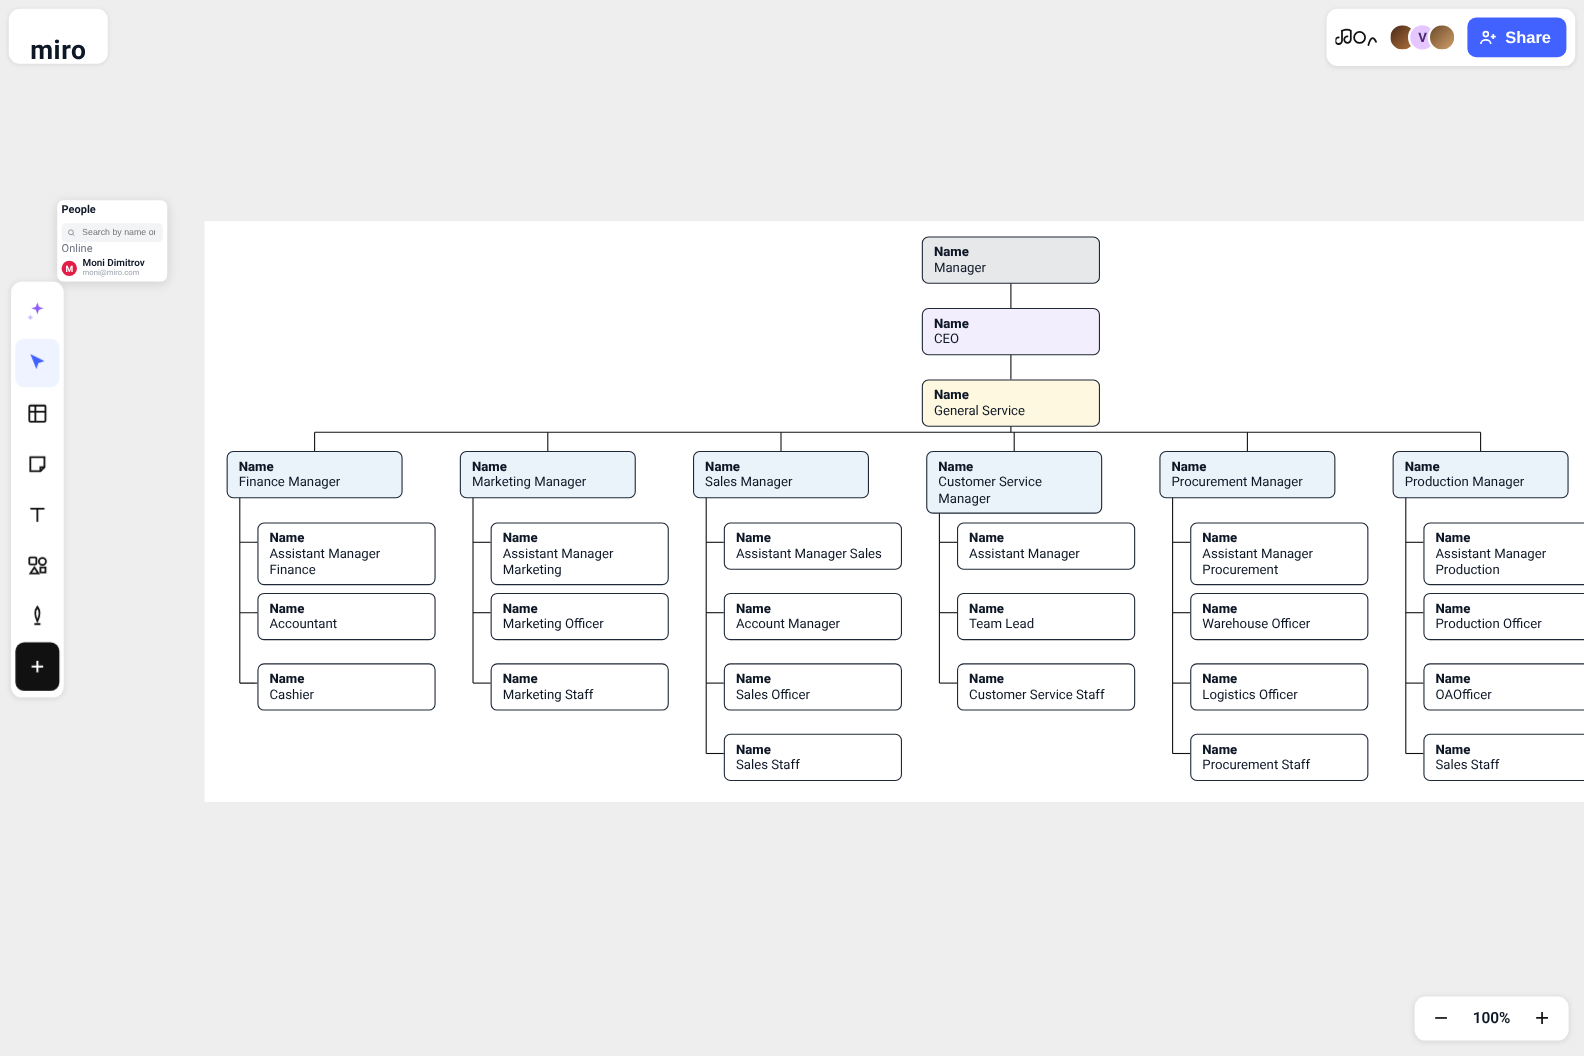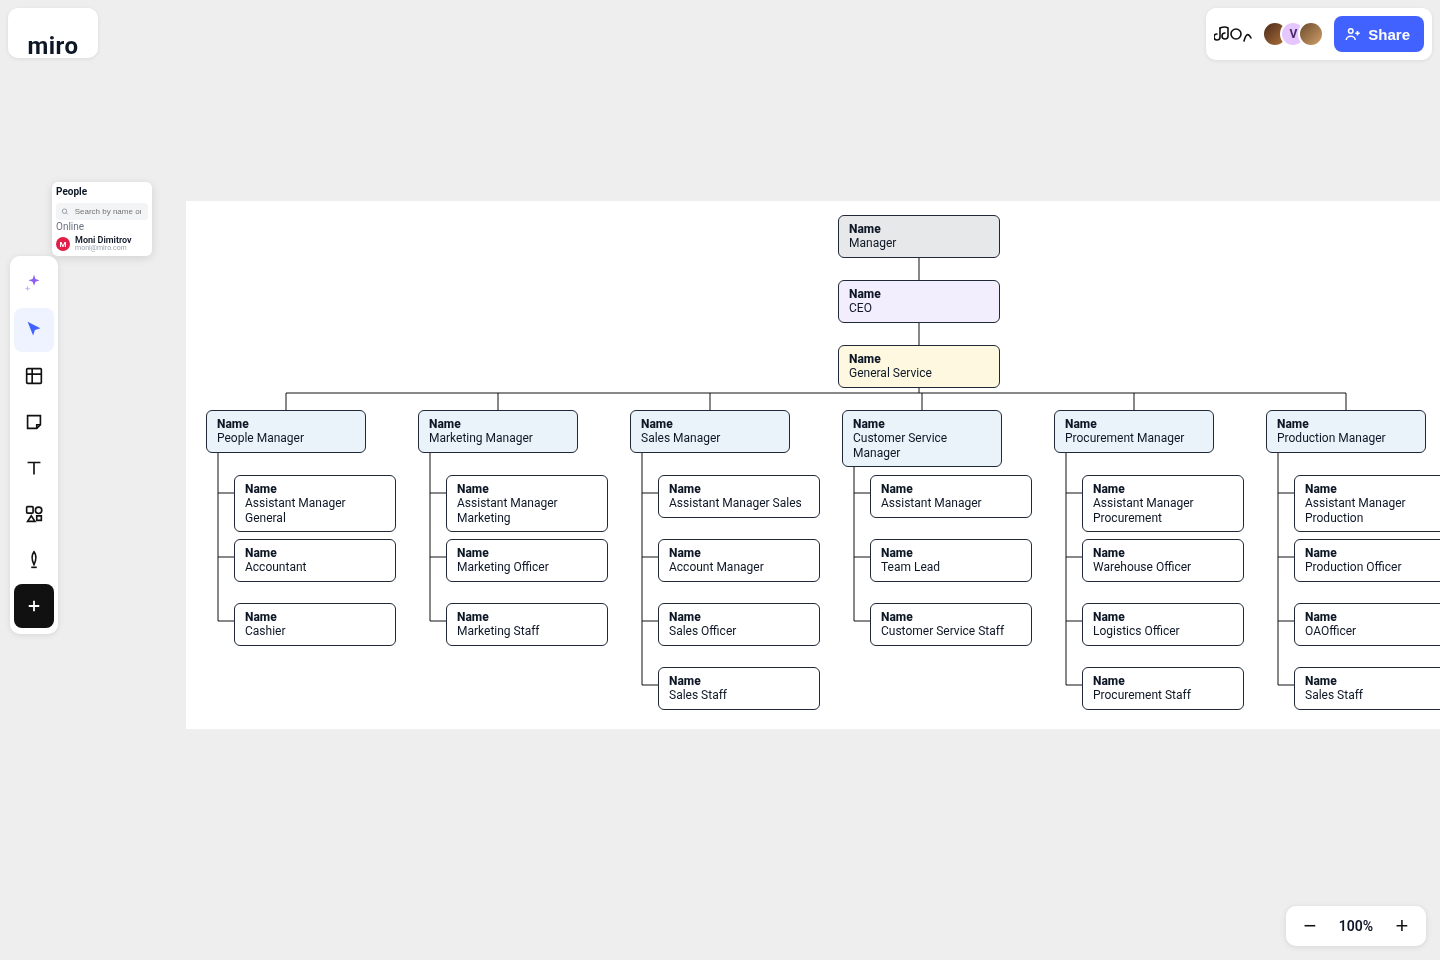--- a/index.html
+++ b/index.html
@@ -205,25 +205,25 @@
       <div class="node c-purple" style="left: 652px; top: 79px; width: 162px;">
         <div class="nm">Name</div>
         <div class="rl">CEO</div>
       </div>
       <div class="node c-yellow" style="left: 652px; top: 144px; width: 162px;">
         <div class="nm">Name</div>
         <div class="rl">General Service</div>
       </div>
       <div class="node c-blue" style="left: 20px; top: 209px; width: 160px;">
         <div class="nm">Name</div>
-        <div class="rl">People Manager</div>
+        <div class="rl">Finance Manager</div>
       </div>
       <div class="node c-white" style="left: 48px; top: 274px; width: 162px;">
         <div class="nm">Name</div>
-        <div class="rl">Assistant Manager General</div>
+        <div class="rl">Assistant Manager Finance</div>
       </div>
       <div class="node c-white" style="left: 48px; top: 338px; width: 162px;">
         <div class="nm">Name</div>
         <div class="rl">Accountant</div>
       </div>
       <div class="node c-white" style="left: 48px; top: 402px; width: 162px;">
         <div class="nm">Name</div>
         <div class="rl">Cashier</div>
       </div>
       <div class="node c-blue" style="left: 232px; top: 209px; width: 160px;">

